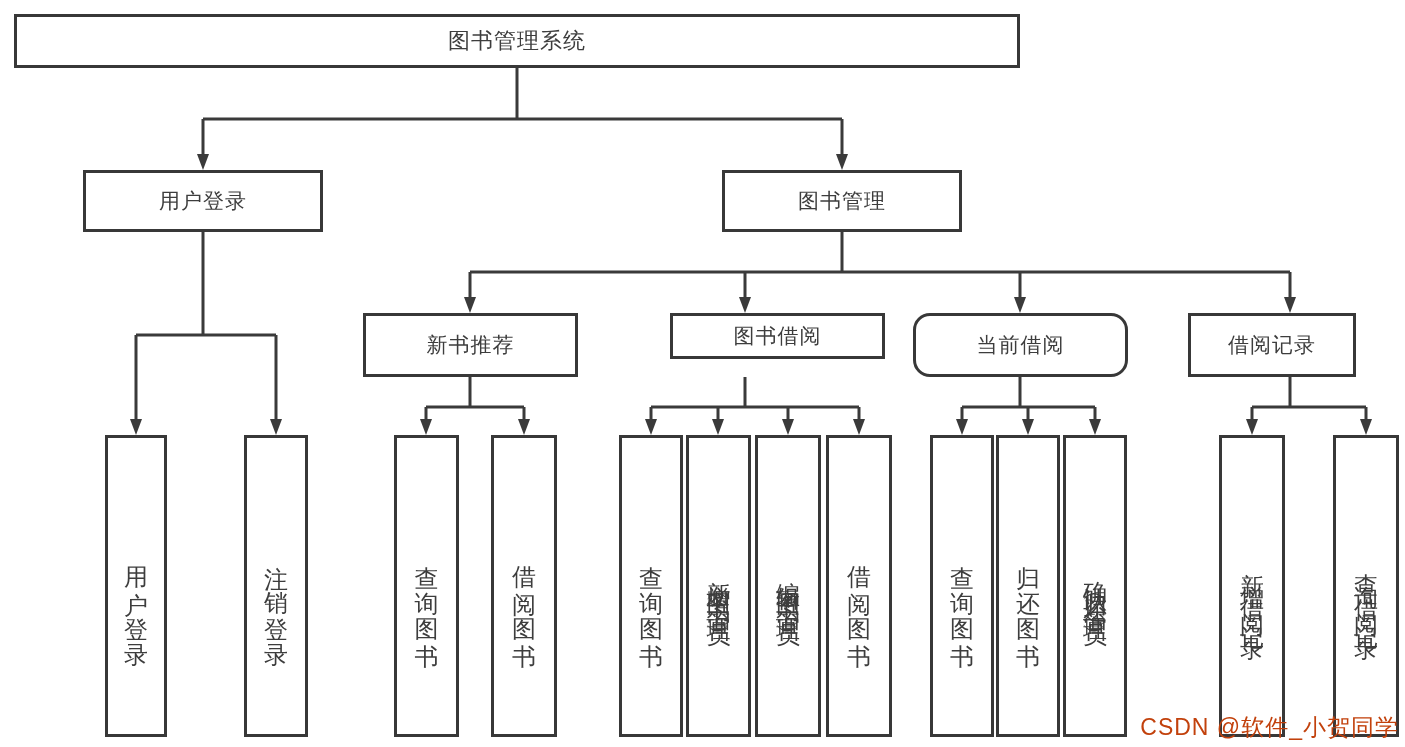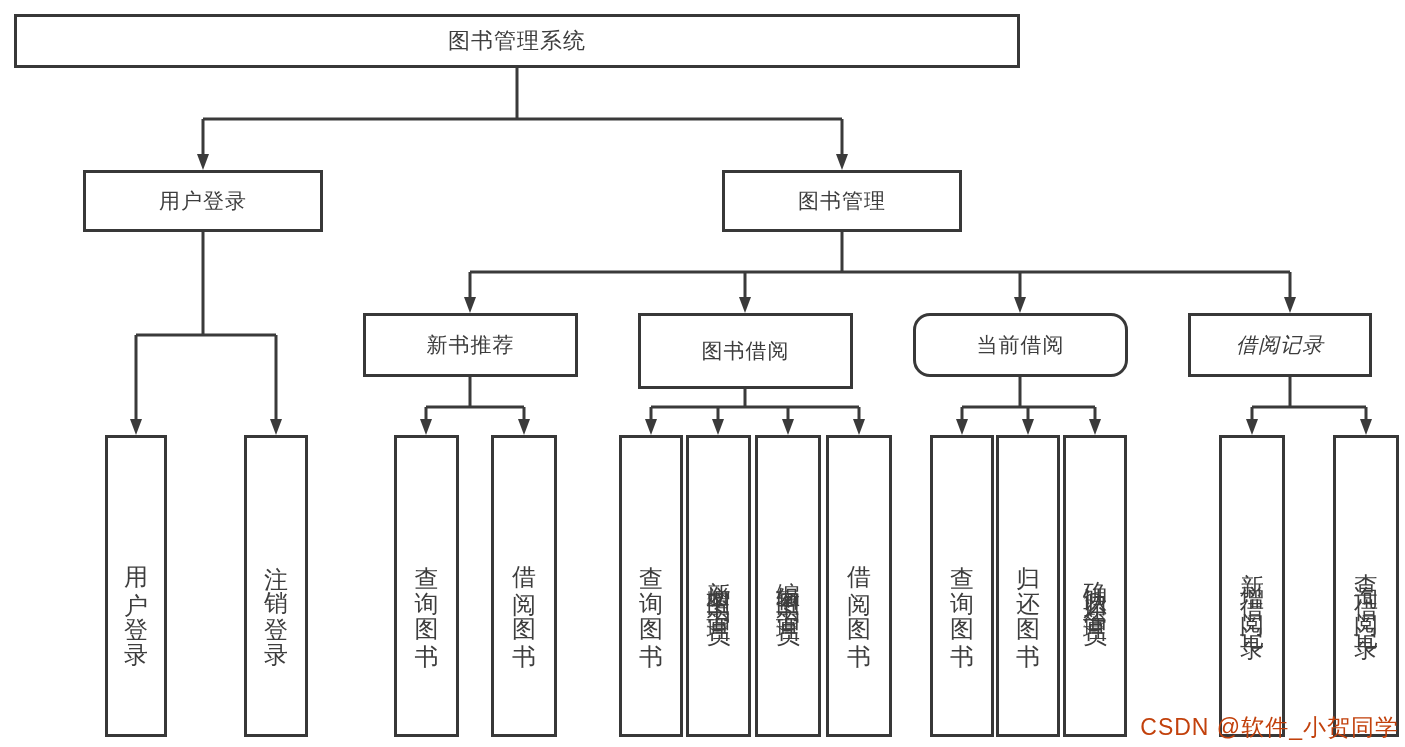--- a/index.html
+++ b/index.html
@@ -102,27 +102,27 @@
   <div class="node h-node" style="left:83px; top:170px; width:240px; height:62px;">
     <span>用户登录</span>
   </div>
   <div class="node h-node" style="left:363px; top:313px; width:215px; height:64px;">
     <span>新书推荐</span>
   </div>
 
   <div class="node h-node" style="left:722px; top:170px; width:240px; height:62px;">
     <span>图书管理</span>
   </div>
-  <div class="node h-node" style="left:638px; top:313px; width:215px; height:76px;">
+  <div class="node h-node" style="left:670px; top:313px; width:215px; height:46px;">
     <span>图书借阅</span>
   </div>
   <div class="node h-node" style="left:913px; top:313px; width:215px; height:64px;border-radius:17px;">
     <span>当前借阅</span>
   </div>
-  <div class="node h-node" style="left:1188px; top:313px; width:184px; height:64px;font-style:italic;">
+  <div class="node h-node" style="left:1188px; top:313px; width:168px; height:64px;">
     <span>借阅记录</span>
   </div>
 
   <div class="node v-node vt-4" style="left:105px; top:435px; width:62px; height:302px;">
     <span>用户登录</span>
   </div>
   <div class="node v-node vt-4" style="left:244px; top:435px; width:64px; height:302px;">
     <span>注销登录</span>
   </div>
 

